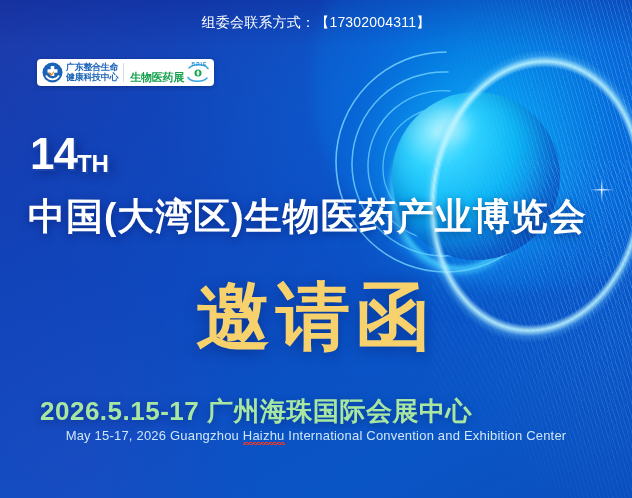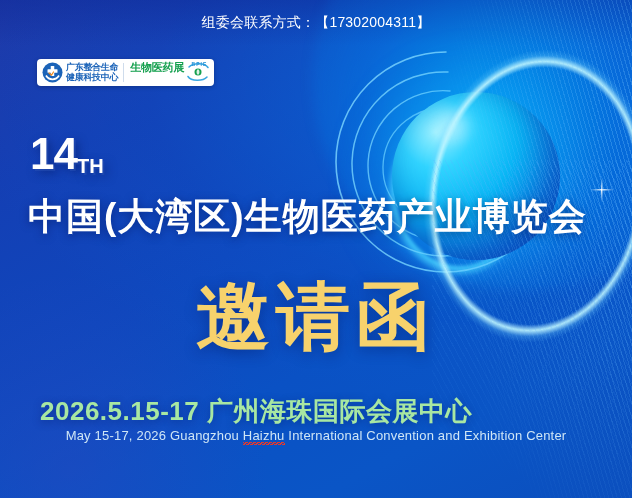--- a/index.html
+++ b/index.html
@@ -102,38 +102,38 @@
     padding:3px 5px;box-shadow:0 1px 4px rgba(0,0,0,.25);
   }
   .logo-a{display:flex;align-items:center;gap:3px;padding-right:5px;}
   .logo-mark{width:21px;height:21px;flex:0 0 auto;}
   .logo-a-text{
     display:flex;flex-direction:column;justify-content:center;
     color:#1b63b8;font-weight:bold;line-height:1.05;
   }
   .logo-a-text span{font-size:9px;letter-spacing:-.3px;white-space:nowrap;}
   .logo-div{width:1px;background:#cfdcec;margin:1px 0;}
-  .logo-b{display:flex;align-items:flex-start;gap:3px;padding-left:6px;position:relative;}
+  .logo-b{display:flex;align-items:flex-end;gap:3px;padding-left:6px;position:relative;}
   .logo-b-text{
     color:#15a04e;font-weight:bold;font-size:11px;letter-spacing:-.2px;
     white-space:nowrap;line-height:1;
   }
   .logo-b-en{
     position:absolute;top:-1px;right:2px;font-size:5px;color:#1f8fd6;
     letter-spacing:1px;font-weight:bold;
   }
   .logo-b-swoosh{width:22px;height:20px;flex:0 0 auto;}
 
   .edition{
     position:absolute;top:132px;left:30px;
     color:#ffffff;font-weight:bold;line-height:1;
     text-shadow:2px 2px 0 rgba(40,80,180,.55), 4px 4px 10px rgba(0,20,90,.5);
   }
   .edition .num{font-size:44px;letter-spacing:-1px;vertical-align:bottom;}
-  .edition .ord{font-size:20px;letter-spacing:0px;vertical-align:bottom;}
+  .edition .ord{font-size:24px;letter-spacing:0px;vertical-align:bottom;}
 
   .title-cn{
     position:absolute;top:184px;left:28px;
     color:#ffffff;font-weight:bold;font-size:37px;letter-spacing:1px;
     white-space:nowrap;
     text-shadow:0 2px 8px rgba(0,20,90,.55);
     margin-top:8px;
   }
   .title-en{
     position:absolute;top:226px;left:30px;

